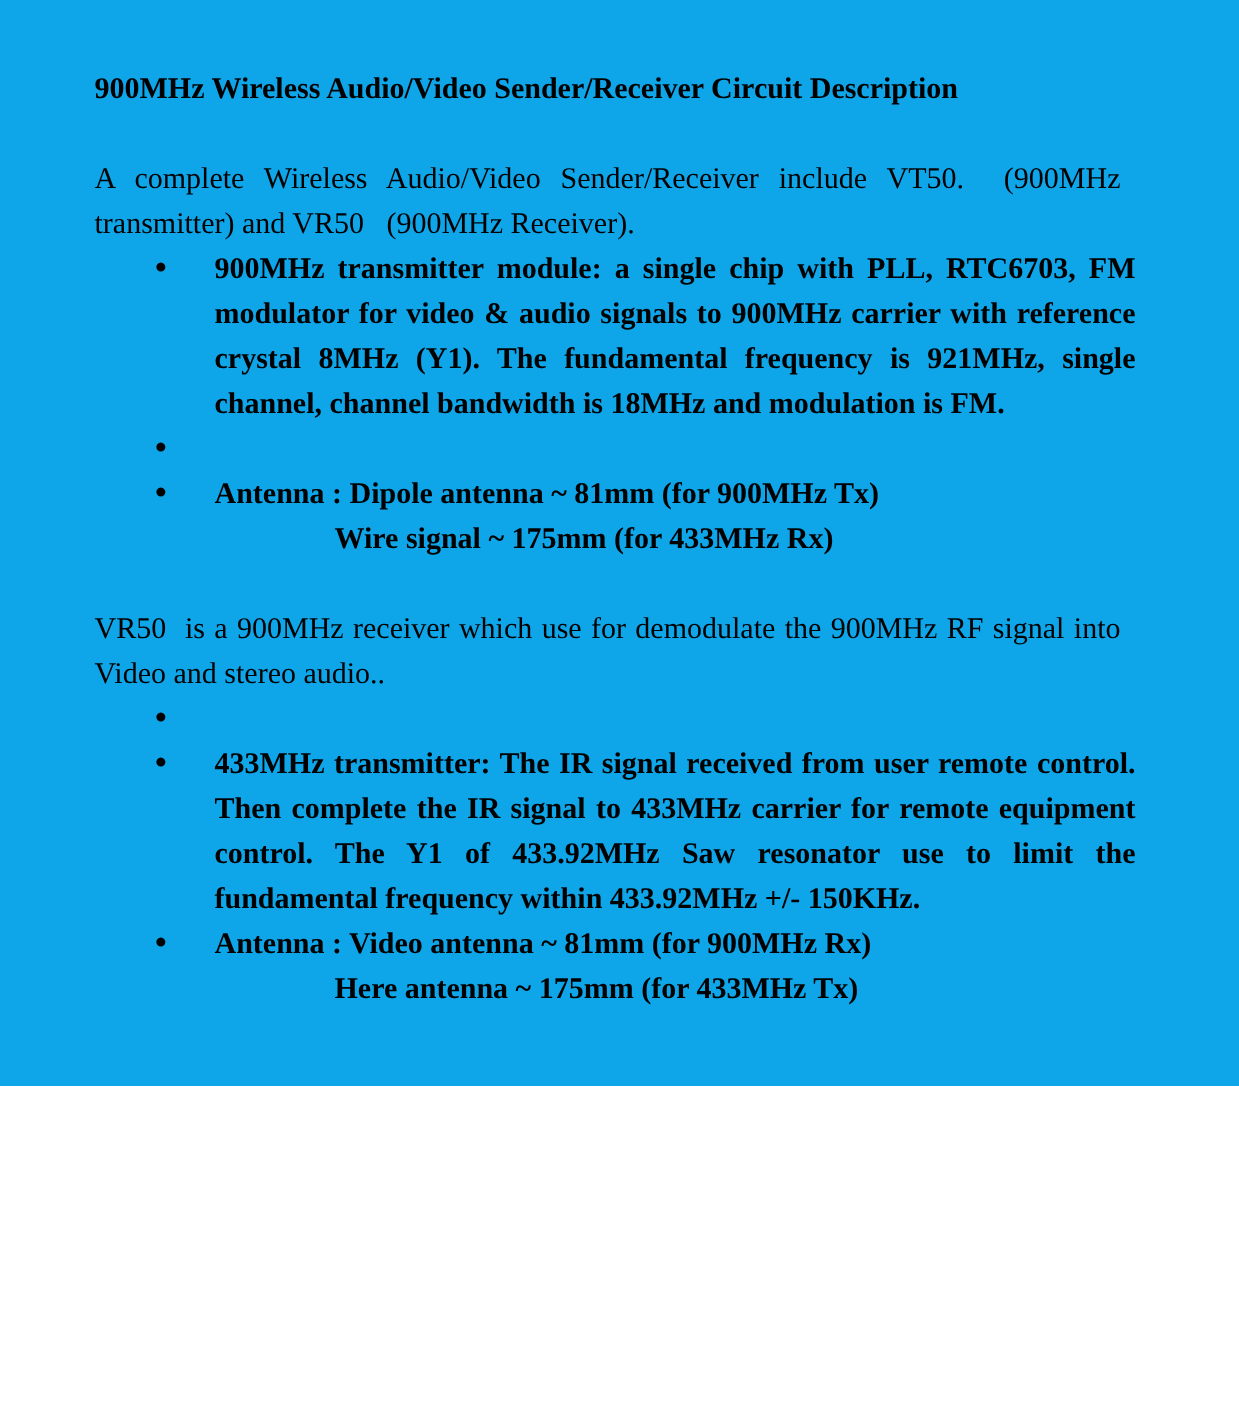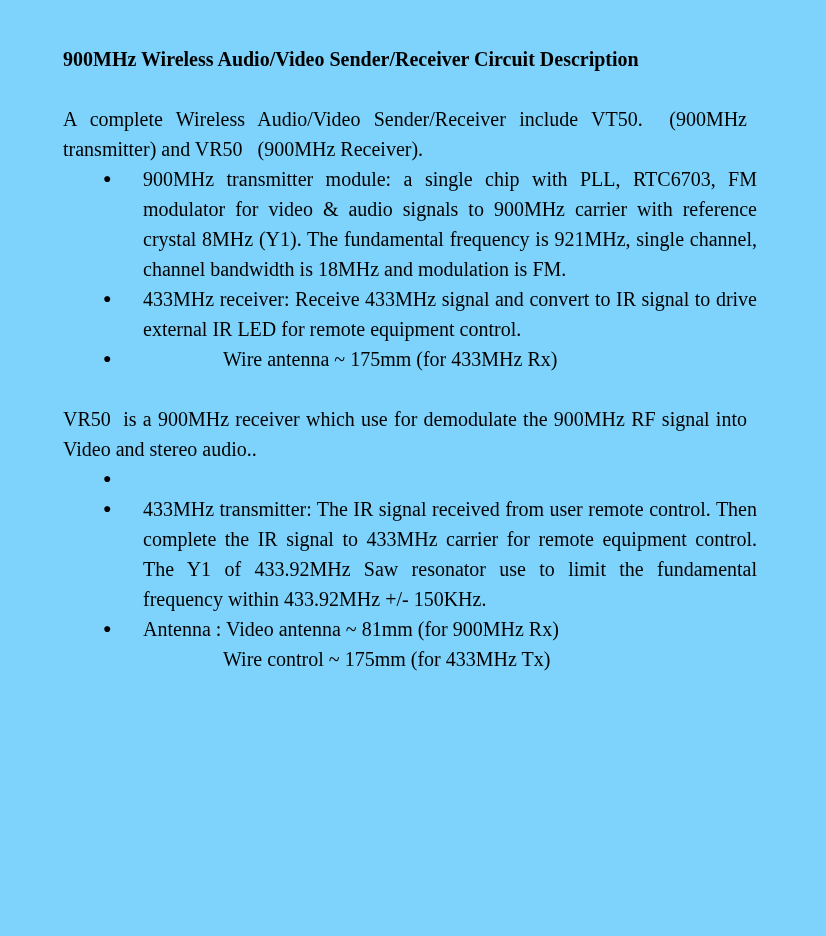--- a/index.html
+++ b/index.html
@@ -3,22 +3,22 @@
 <meta charset="utf-8">
 <style>
   html, body {
     margin: 0;
     padding: 0;
     background: #ffffff;
   }
   .page {
     position: relative;
     width: 826px;
-    height: 936px;
-    background: #7dd3fc;
+    height: 724px;
+    background: #0ea5e9;
     color: #000000;
     font-family: "Liberation Serif", "DejaVu Serif", serif;
     font-size: 20px;
     line-height: 30px;
     box-sizing: border-box;
     padding: 44px 69px 0 63px;
     overflow: hidden;
   }
   .doc-title {
     font-size: 20px;
@@ -44,20 +44,21 @@
     flex: none;
     width: 40px;
     margin-left: 40px;
     font-size: 14px;
     line-height: 30px;
     text-align: left;
   }
   .bullet-body {
     flex: 1 1 auto;
     text-align: justify;
+    font-weight: bold;
   }
   .bullet-subline {
     padding-left: 80px;
     text-align: left;
   }
 </style>
 </head>
 <body>
 
 <div class="page">
@@ -69,27 +70,27 @@
 
   <div class="bullet-list">
 
     <div class="bullet-item">
       <span class="bullet-glyph">●</span>
       <div class="bullet-body">900MHz transmitter module: a single chip with PLL, RTC6703, FM modulator for video &amp; audio signals to 900MHz carrier with reference crystal 8MHz (Y1). The fundamental frequency is 921MHz, single channel, channel bandwidth is 18MHz and modulation is FM.</div>
     </div>
 
     <div class="bullet-item">
       <span class="bullet-glyph">●</span>
-      <div class="bullet-body">433MHz receiver: Receive 433MHz signal and convert to IR signal to drive external IR LED for remote equipment control.</div>
     </div>
 
     <div class="bullet-item">
       <span class="bullet-glyph">●</span>
       <div class="bullet-body">
-        <div class="bullet-subline">Wire antenna ~ 175mm (for 433MHz Rx)</div>
+        <div>Antenna : Dipole antenna ~ 81mm (for 900MHz Tx)</div>
+        <div class="bullet-subline">Wire signal ~ 175mm (for 433MHz Rx)</div>
       </div>
     </div>
 
   </div>
 
   <p class="para">VR50&nbsp; is a 900MHz receiver which use for demodulate the 900MHz RF signal into Video and stereo audio..</p>
 
   <div class="bullet-list">
 
     <div class="bullet-item">
@@ -98,19 +99,19 @@
 
     <div class="bullet-item">
       <span class="bullet-glyph">●</span>
       <div class="bullet-body">433MHz transmitter: The IR signal received from user remote control. Then complete the IR signal to 433MHz carrier for remote equipment control. The Y1 of 433.92MHz Saw resonator use to limit the fundamental frequency within 433.92MHz +/- 150KHz.</div>
     </div>
 
     <div class="bullet-item">
       <span class="bullet-glyph">●</span>
       <div class="bullet-body">
         <div>Antenna : Video antenna ~ 81mm (for 900MHz Rx)</div>
-        <div class="bullet-subline">Wire control ~ 175mm (for 433MHz Tx)</div>
+        <div class="bullet-subline">Here antenna ~ 175mm (for 433MHz Tx)</div>
       </div>
     </div>
 
   </div>
 
 </div>
 
 </body></html>

